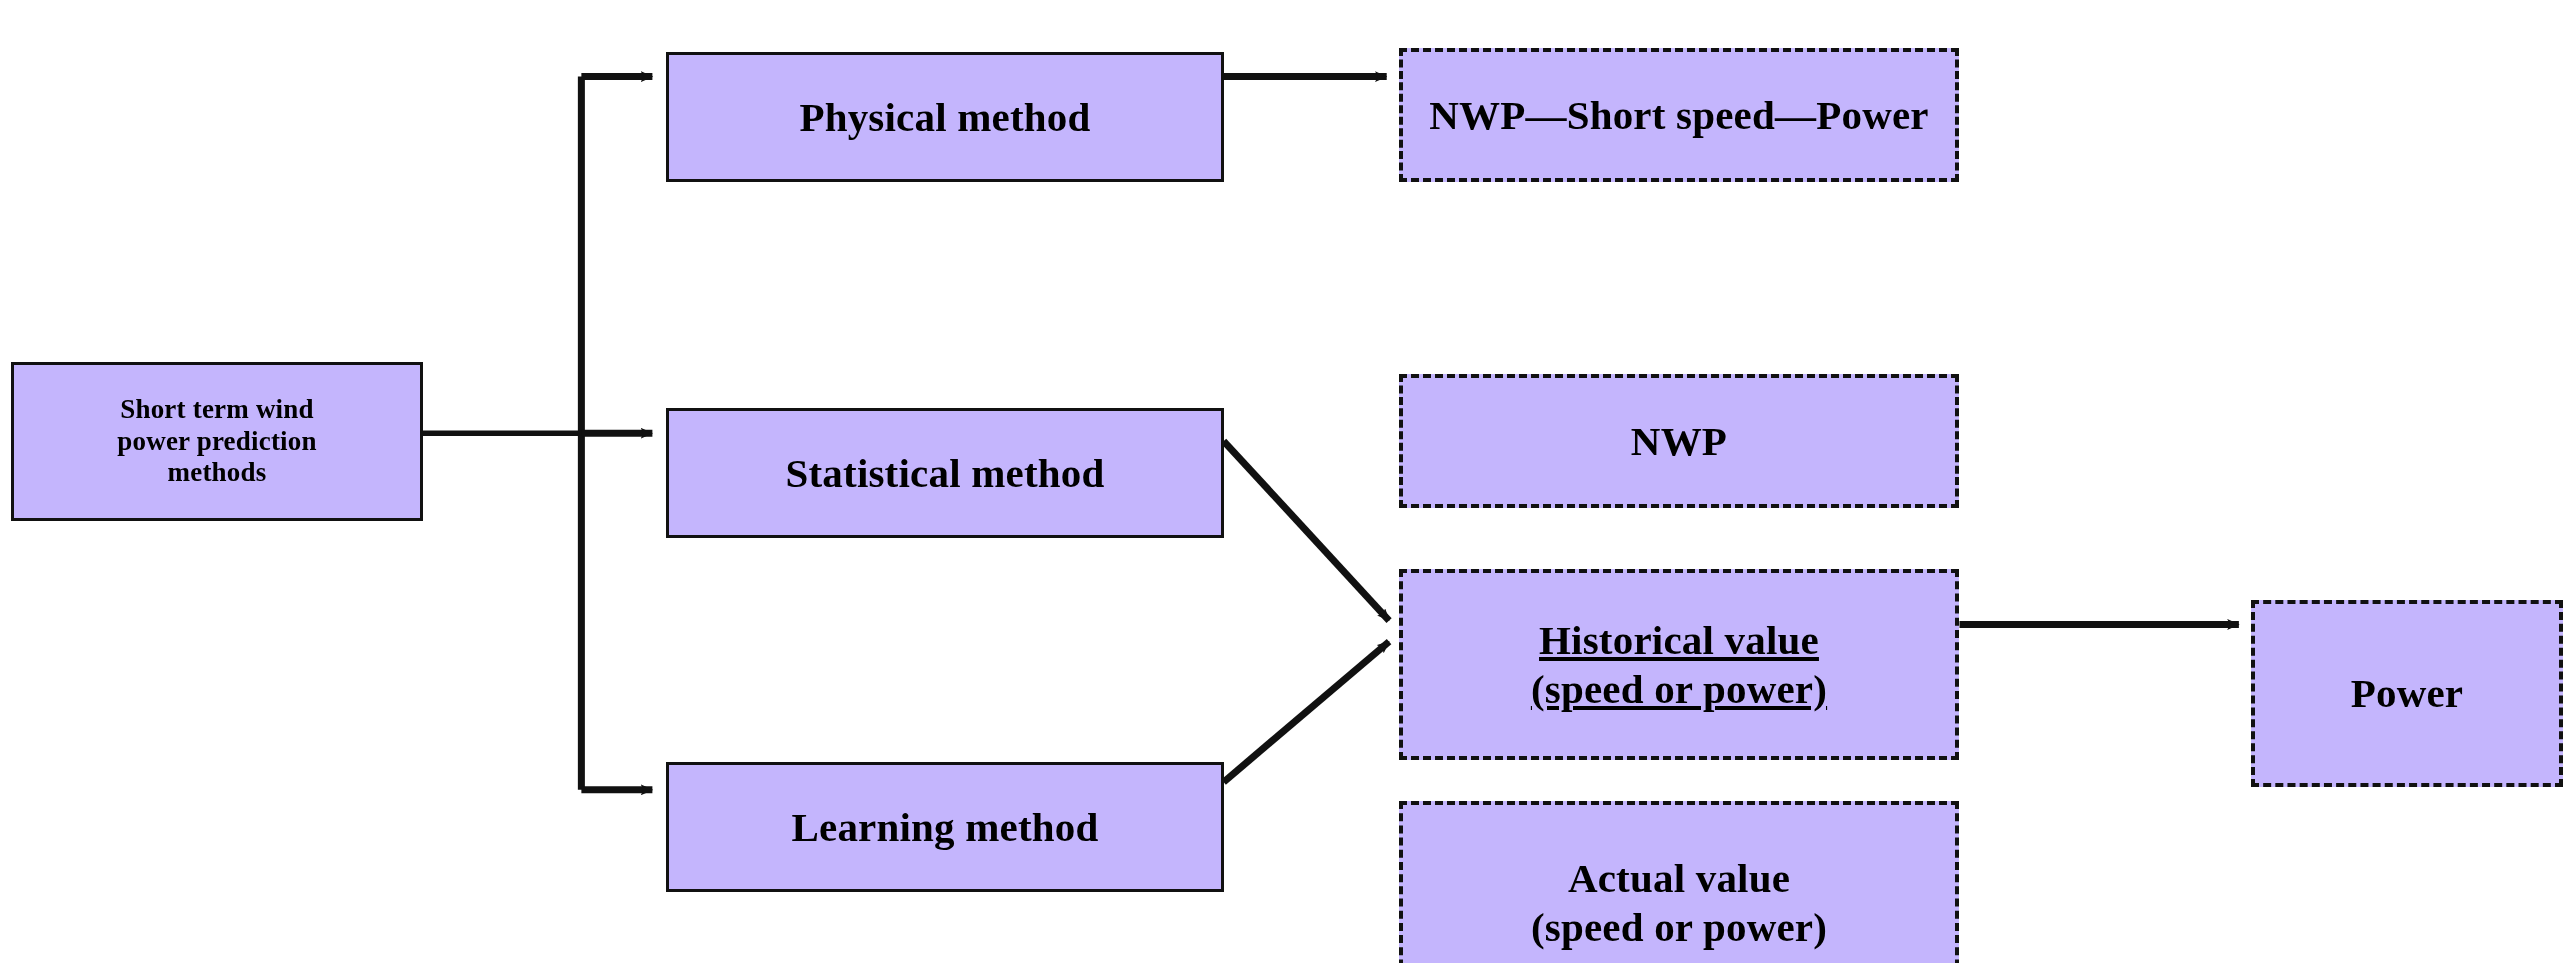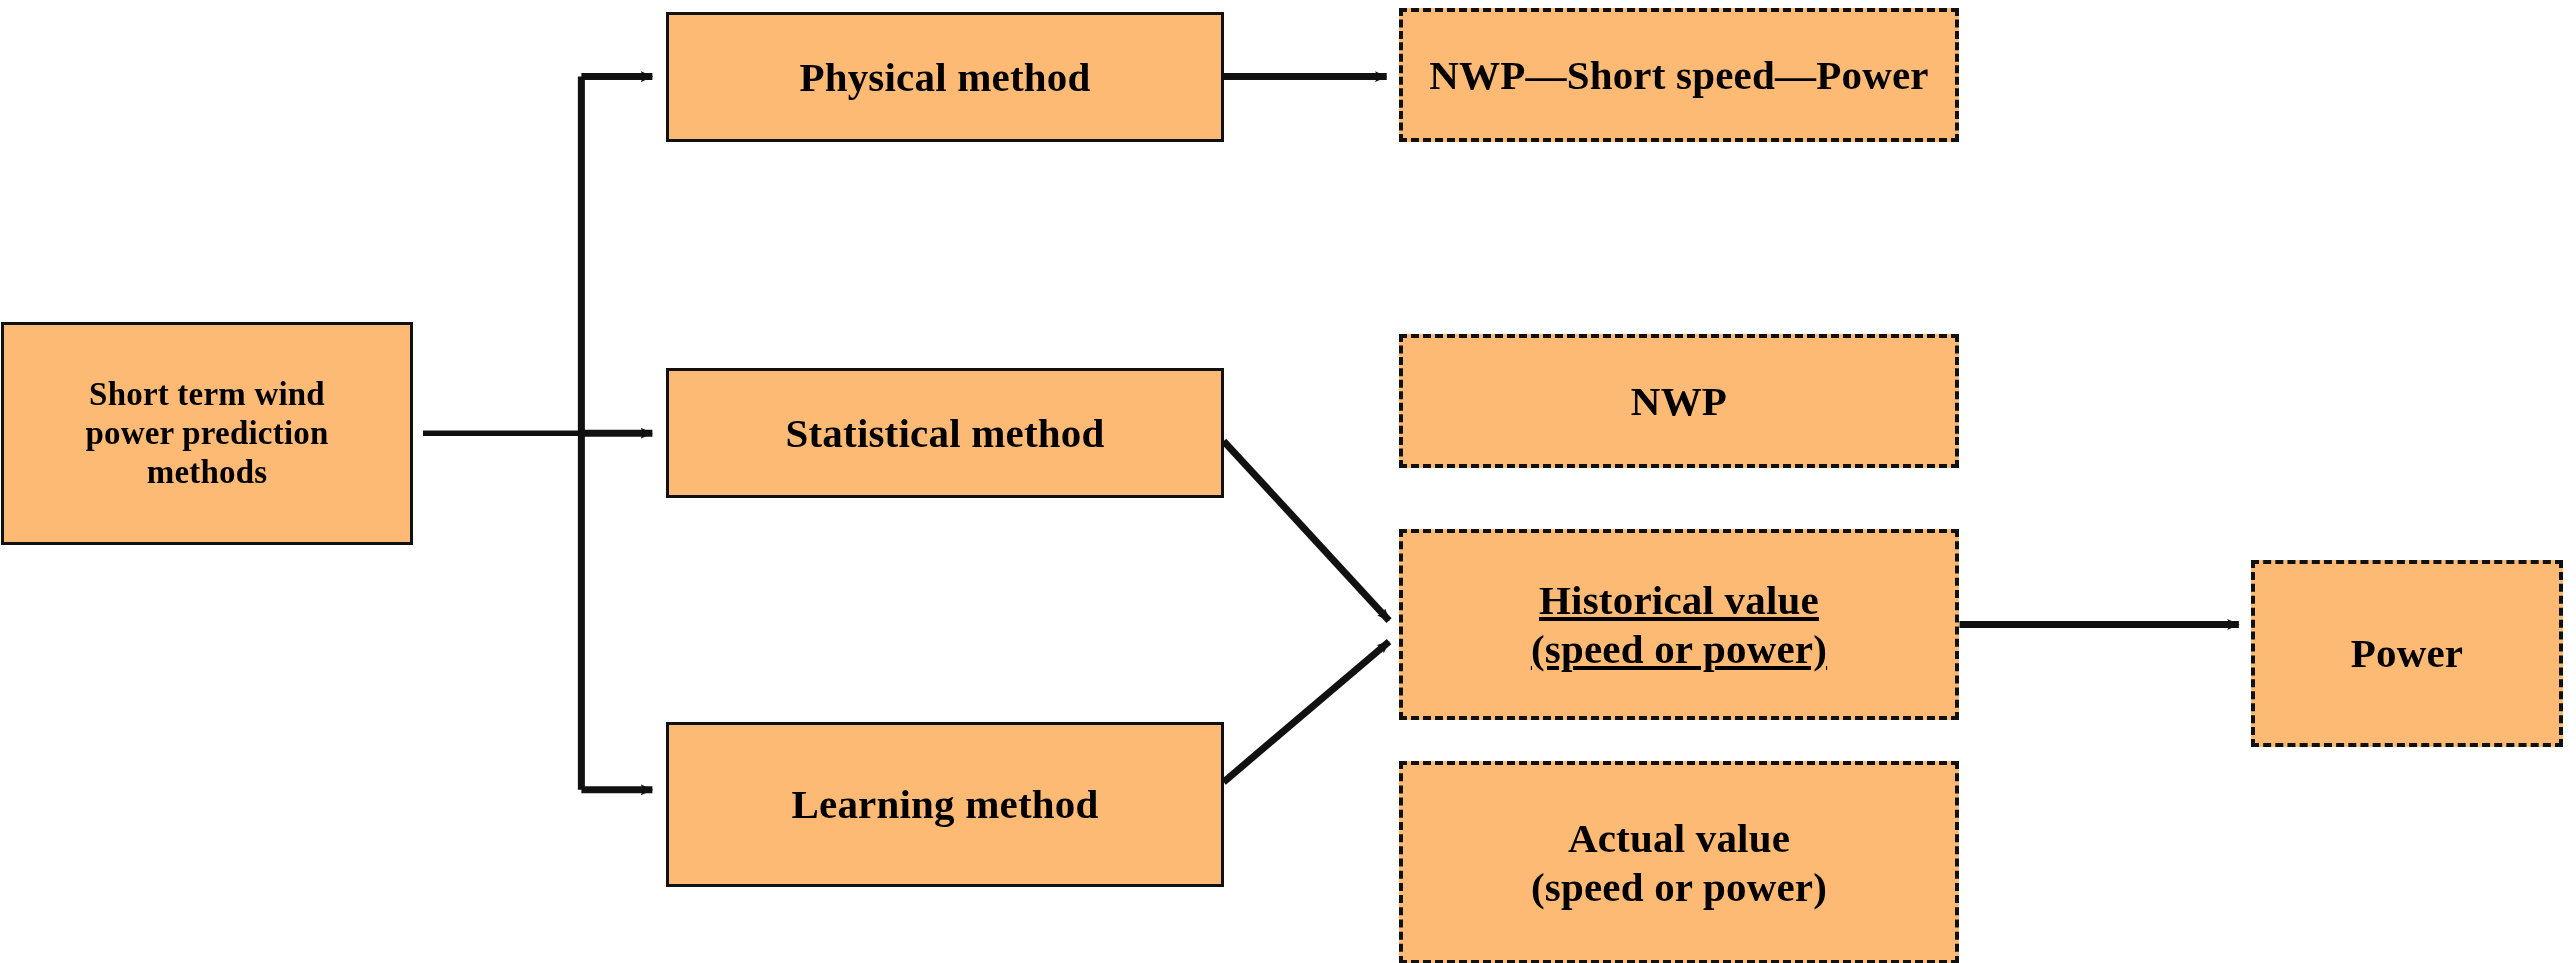--- a/index.html
+++ b/index.html
@@ -22,42 +22,43 @@
     height: 964px;
     pointer-events: none;
   }
   .node {
     position: absolute;
     box-sizing: border-box;
     display: flex;
     align-items: center;
     justify-content: center;
     text-align: center;
-    background: #fdba74;
+    background: #c4b5fd;
     color: #000000;
     font-weight: 700;
     line-height: 1.18;
     letter-spacing: 0.2px;
+    margin-top: 40px;
   }
   .node.solid {
     border: 3.9px solid #111111;
   }
   .node.dashed {
     border: 4.7px dashed #111111;
   }
   .node .label {
     display: block;
     padding: 0 7.8px;
     white-space: pre-line;
   }
   
-  #node-root      { left: 1px;   top: 322px;  width: 412px;  height: 223px;  font-size: 33px; }
+  #node-root      { left: 11px;   top: 322px;  width: 412px;  height: 159px;  font-size: 27px; }
   #node-physical  { left: 666px;  top: 11.7px;   width: 558px;  height: 130px;  font-size: 41px; }
   #node-statistical { left: 666px; top: 368px; width: 558px;  height: 130px;  font-size: 41px; }
-  #node-learning  { left: 666px;  top: 722px;  width: 558px;  height: 165px;  font-size: 41px; }
+  #node-learning  { left: 666px;  top: 722px;  width: 558px;  height: 130px;  font-size: 41px; }
   #node-nwp-chain { left: 1399px; top: 7.8px;   width: 560px;  height: 134px;  font-size: 41px; }
   #node-nwp       { left: 1399px; top: 334px;  width: 560px;  height: 134px;  font-size: 41px; }
   #node-historical{ left: 1399px; top: 529px;  width: 560px;  height: 191px;  font-size: 41px; text-decoration: underline; }
   #node-actual    { left: 1399px; top: 761px;  width: 560px;  height: 203px;  font-size: 41px; }
   #node-power     { left: 2251px; top: 560px;  width: 312px;  height: 187px;  font-size: 41px; }
 </style>
 </head>
 <body>
 
 <div id="canvas">

